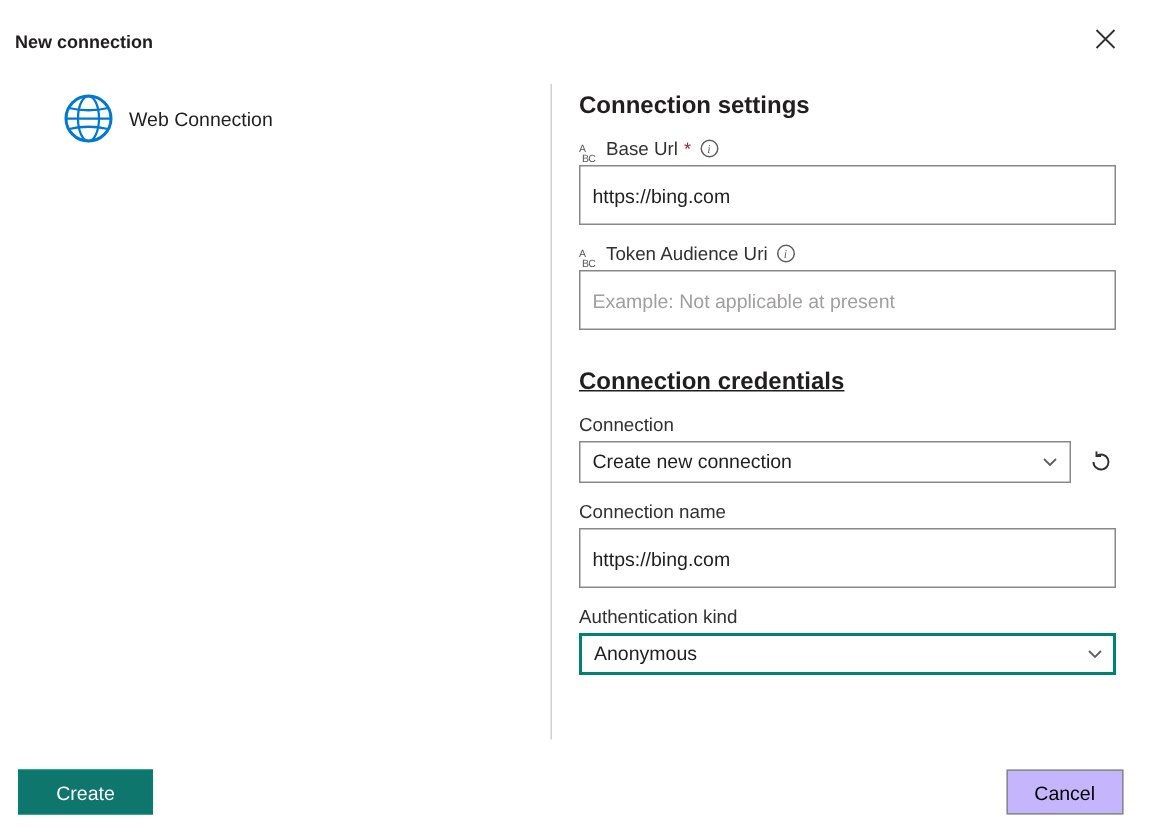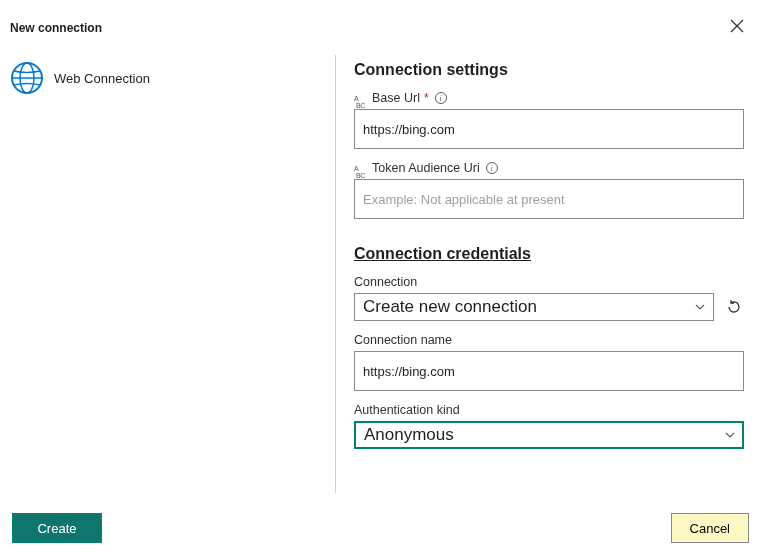--- a/index.html
+++ b/index.html
@@ -2,47 +2,47 @@
 <html><head>
   <meta charset="utf-8">
   <style>
     * { box-sizing: border-box; margin: 0; padding: 0; }
     body { font-family: "Segoe UI", Arial, sans-serif; color: #201f1e; width: 769px; height: 559px; position: relative; background: #fff; }
     .dialog { position: absolute; inset: 0; display: flex; flex-direction: column; }
     .header { display: flex; justify-content: space-between; align-items: center; padding: 14px 20px 10px 10px; }
     .title { font-size: 12px; font-weight: 700; text-align: right; }
     .close { font-size: 16px; cursor: pointer; padding: 4px; line-height: 1; color: #323130; }
     .body { display: flex; flex: 1; overflow: auto; }
-    .left { width: 335px; padding: 10px; }
+    .left { width: 335px; padding: 10px; margin-left: 32px; }
     .left-item { display: flex; align-items: center; gap: 10px; }
     .globe svg { width: 34px; height: 34px; display: block; }
     .left-label { font-size: 13px; }
     .divider { width: 1px; background: #d2d0ce; margin-top: 4px; margin-bottom: 10px; }
     .right { flex: 1; padding: 10px 25px 10px 18px; }
     .section-title { font-size: 16px; font-weight: 600; margin-bottom: 12px; }
     .section-title.mt { margin-top: 26px; text-decoration: underline; }
     .field { margin-bottom: 12px; }
     .field-label { display: flex; align-items: center; gap: 6px; font-size: 12.5px; margin-bottom: 4px; color: #323130; }
     .abc { font-size: 10px; letter-spacing: -0.5px; color: #555; position: relative; display: inline-block; width: 12px; }
     .abc .sup { position: absolute; top: -3px; left: 0; font-size: 7px; }
     .abc .sub { position: absolute; top: 4px; left: 2px; font-size: 7px; }
     .req { color: #a4262c; font-size: 12px; margin-left: -2px; }
     .info { width: 12px; height: 12px; border: 1px solid #605e5c; border-radius: 50%; display: inline-flex; align-items: center; justify-content: center; font-size: 8px; font-style: italic; font-family: Georgia, serif; color: #605e5c; cursor: default; }
     input[type=text] { width: 100%; height: 40px; border: 1px solid #8a8886; padding: 0 8px; font-size: 13px; font-family: inherit; color: #201f1e; }
     input[type=text]::placeholder { color: #a19f9d; }
     .row { display: flex; align-items: center; gap: 10px; }
     .select { position: relative; flex: 1; }
-    .select-box { width: 100%; height: 28px; border: 1px solid #8a8886; padding: 0 28px 0 8px; font-size: 17px; line-height: 26px; background: #fff; cursor: pointer; }
+    .select-box { width: 100%; height: 28px; border: 1px solid #8a8886; padding: 0 28px 0 8px; font-size: 13px; line-height: 26px; background: #fff; cursor: pointer; }
     .select-box.green { border: 2px solid #008272; line-height: 24px; }
     .chev { position: absolute; right: 8px; top: 50%; transform: translateY(-50%); pointer-events: none; }
     .chev svg { width: 12px; height: 12px; display: block; }
     .refresh { width: 20px; height: 20px; display: flex; align-items: center; justify-content: center; cursor: pointer; }
     .refresh svg { width: 16px; height: 16px; }
     .footer { display: flex; justify-content: space-between; align-items: center; padding: 10px 20px 16px 12px; }
-    .btn { height: 30px; padding: 0 18px; font-size: 13px; font-family: inherit; cursor: pointer; border: 1px solid #8a8886; background: #fef9c3; }
+    .btn { height: 30px; padding: 0 18px; font-size: 13px; font-family: inherit; cursor: pointer; border: 1px solid #8a8886; background: #c4b5fd; }
     .btn.primary { background: #0f766e; color: #fff; border-color: #008272; min-width: 90px; }
   </style>
 </head>
 <body>
 
 <div class="dialog">
   <div class="header">
     <div class="title">New connection</div>
     <div class="close">
       <svg viewBox="0 0 16 16" width="16" height="16">

